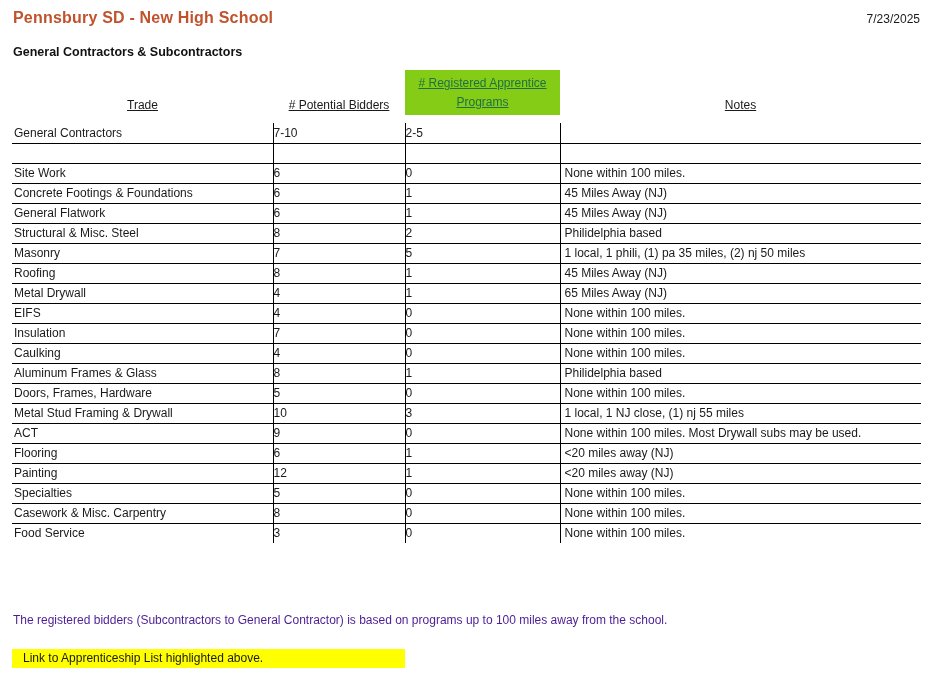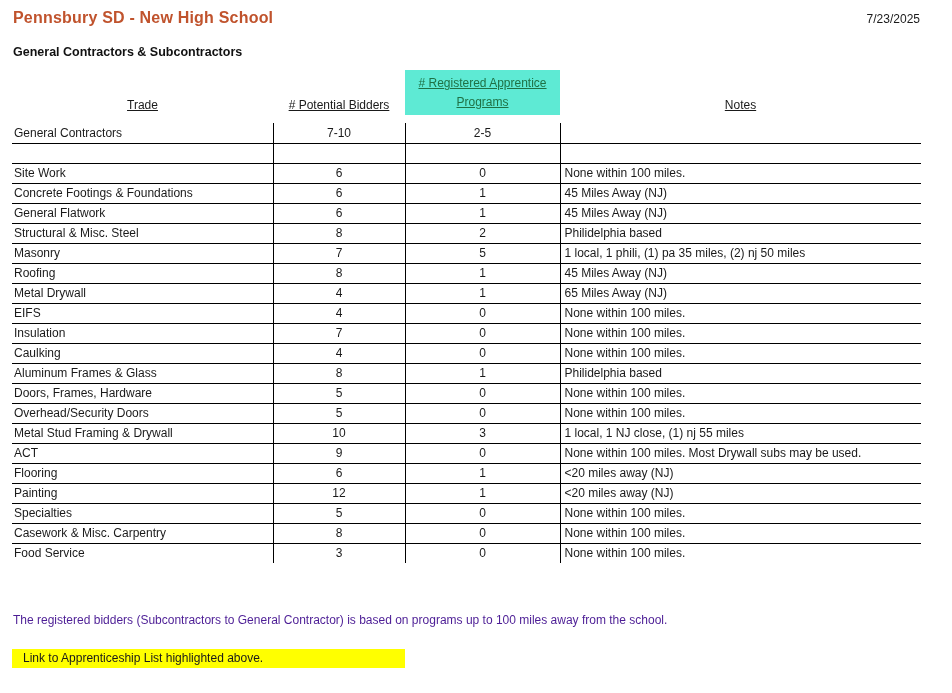--- a/index.html
+++ b/index.html
@@ -28,38 +28,38 @@
   col.c-programs { width:155px; }
   col.c-notes    { width:361px; }
 
   tr.header-row { height:45px; }
   tr.header-row th {
     font-weight:normal; vertical-align:bottom; text-align:center;
     padding-bottom:3px; font-size:12px;
   }
   tr.header-row th .u { text-decoration:underline; }
   th.apprentice-th {
-    background:#5eead4; vertical-align:middle; padding:1px 0 2px 0;
+    background:#84cc16; vertical-align:middle; padding:1px 0 2px 0;
   }
   th.apprentice-th a {
     color:#1f7145; text-decoration:underline; line-height:19px; display:inline-block;
     cursor:pointer;
   }
   tr.spacer-row { height:8px; }
   tr.spacer-row td { border:none; }
 
   tbody.data-rows tr { height:20px; }
   tbody.data-rows td {
     border-bottom:1px solid #000; vertical-align:middle;
     white-space:nowrap; overflow:hidden;
   }
   tbody.data-rows td + td { border-left:1px solid #000; }
   tbody.data-rows tr:last-child td { border-bottom:none; }
   td.cell-trade { text-align:left; padding-left:2px; }
-  td.cell-bidders, td.cell-programs { text-align:center; }
+  td.cell-bidders, td.cell-programs { text-align:left; }
   td.cell-notes { text-align:left; padding-left:4px; }
 
   .footer-line1 { position:absolute; left:13px; top:613px; font-size:12px; color:#4c1d95; }
   .footer-line2 {
     position:absolute; left:12px; top:649px; width:393px; height:19px;
     background:#ffff00; font-size:12px; line-height:19px; padding-left:11px; color:#1a1a1a;
   }
 </style>
 </head>
 <body>
@@ -167,26 +167,20 @@
     <td class="cell-programs">1</td>
     <td class="cell-notes">Philidelphia based</td>
   </tr>
       <tr>
     <td class="cell-trade">Doors, Frames, Hardware</td>
     <td class="cell-bidders">5</td>
     <td class="cell-programs">0</td>
     <td class="cell-notes">None within 100 miles.</td>
   </tr>
       <tr>
-    <td class="cell-trade">Overhead/Security Doors</td>
-    <td class="cell-bidders">5</td>
-    <td class="cell-programs">0</td>
-    <td class="cell-notes">None within 100 miles.</td>
-  </tr>
-      <tr>
     <td class="cell-trade">Metal Stud Framing &amp; Drywall</td>
     <td class="cell-bidders">10</td>
     <td class="cell-programs">3</td>
     <td class="cell-notes">1 local, 1 NJ close, (1) nj 55 miles</td>
   </tr>
       <tr>
     <td class="cell-trade">ACT</td>
     <td class="cell-bidders">9</td>
     <td class="cell-programs">0</td>
     <td class="cell-notes">None within 100 miles. Most Drywall subs may be used.</td>

